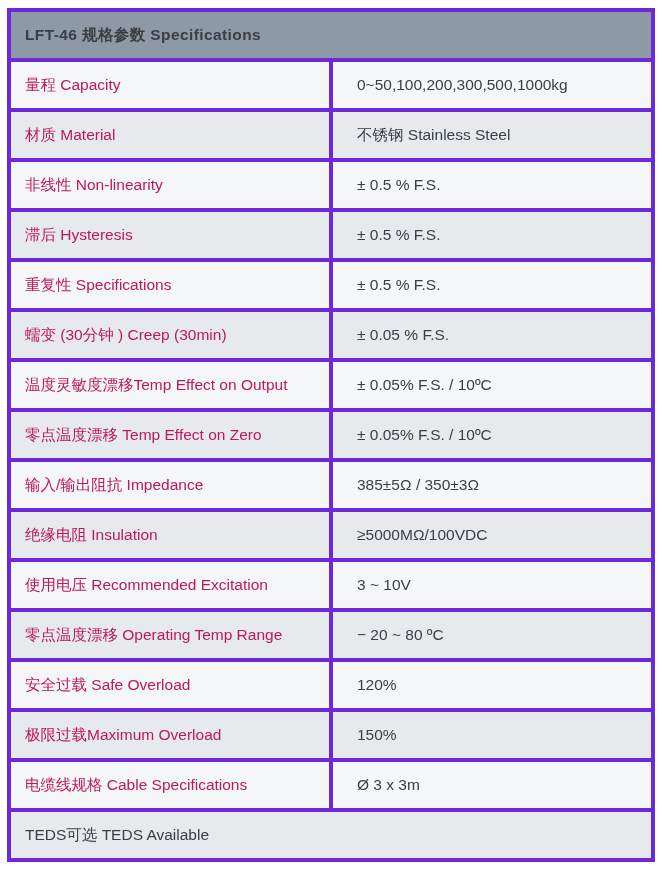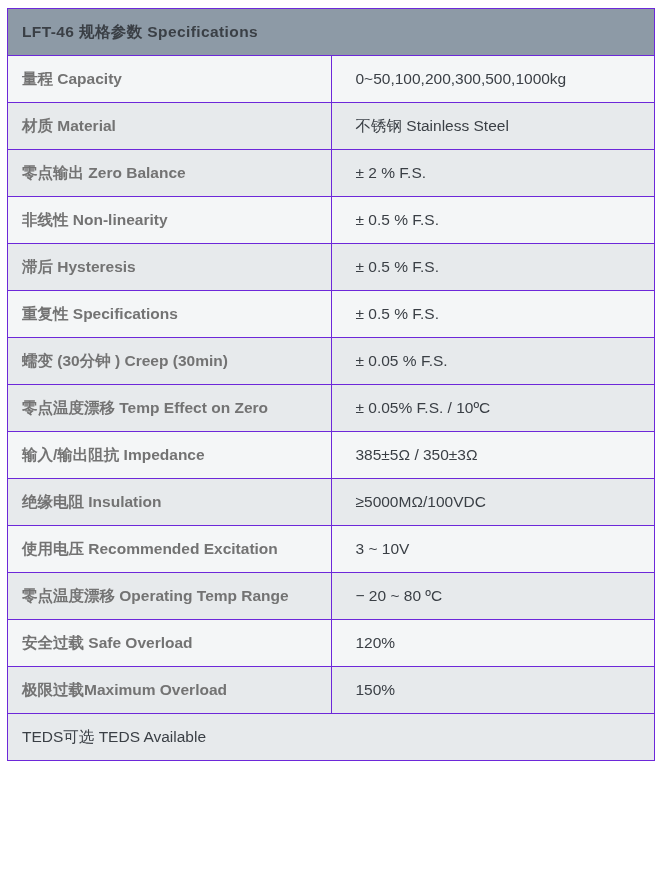--- a/index.html
+++ b/index.html
@@ -33,32 +33,32 @@
     letter-spacing: 0.4px;
     padding: 10px 0 11px 18px;
     height: 34px;
     border: none;
   }
   .header-title {
     display: block;
     line-height: 1.15;
   }
   .spec-table td {
-    border: 1px solid #6d28d9;
+    border: 4px solid #6d28d9;
     font-size: 15.5px;
     color: #3a3f45;
     padding: 0 12px 0 14px;
     height: 46px;
     vertical-align: middle;
     line-height: 1.25;
   }
   .spec-table tr.data-row td.label-cell {
     width: 368px;
-    font-weight: bold;
-    color: #737373;
+    font-weight: normal;
+    color: #be185d;
   }
   .spec-table tr.data-row td.value-cell {
     width: 280px;
     color: #3a3f45;
   }
   .spec-table tr.band-a td {
     background: #f4f6f7;
   }
   .spec-table tr.band-b td {
     background: #e7eaec;
@@ -96,28 +96,20 @@
           </td>
       </tr>
       <tr class="data-row band-b">
         <td class="label-cell">
             <span class="cell-text">材质 Material</span>
           </td>
         <td class="value-cell">
             <span class="cell-text">不锈钢 Stainless Steel</span>
           </td>
       </tr>
-      <tr class="data-row band-b">
-        <td class="label-cell">
-            <span class="cell-text">零点输出  Zero Balance</span>
-          </td>
-        <td class="value-cell">
-            <span class="cell-text">± 2 % F.S.</span>
-          </td>
-      </tr>
       <tr class="data-row band-a">
         <td class="label-cell">
             <span class="cell-text">非线性 Non-linearity</span>
           </td>
         <td class="value-cell">
             <span class="cell-text">± 0.5 % F.S.</span>
           </td>
       </tr>
       <tr class="data-row band-b">
         <td class="label-cell">
@@ -136,20 +128,28 @@
           </td>
       </tr>
       <tr class="data-row band-b">
         <td class="label-cell">
             <span class="cell-text">蠕变 (30分钟 ) Creep (30min)</span>
           </td>
         <td class="value-cell">
             <span class="cell-text">± 0.05 % F.S.</span>
           </td>
       </tr>
+      <tr class="data-row band-a">
+        <td class="label-cell">
+            <span class="cell-text">温度灵敏度漂移Temp Effect on Output</span>
+          </td>
+        <td class="value-cell">
+            <span class="cell-text">± 0.05% F.S. / 10ºC</span>
+          </td>
+      </tr>
       <tr class="data-row band-b">
         <td class="label-cell">
             <span class="cell-text">零点温度漂移 Temp Effect on Zero</span>
           </td>
         <td class="value-cell">
             <span class="cell-text">± 0.05% F.S. / 10ºC</span>
           </td>
       </tr>
       <tr class="data-row band-a">
         <td class="label-cell">
@@ -190,20 +190,28 @@
         <td class="value-cell">
             <span class="cell-text">120%</span>
           </td>
       </tr>
       <tr class="data-row band-b">
         <td class="label-cell">
             <span class="cell-text">极限过载Maximum Overload</span>
           </td>
         <td class="value-cell">
             <span class="cell-text">150%</span>
+          </td>
+      </tr>
+      <tr class="data-row band-a">
+        <td class="label-cell">
+            <span class="cell-text">电缆线规格 Cable Specifications</span>
+          </td>
+        <td class="value-cell">
+            <span class="cell-text">Ø 3 x 3m</span>
           </td>
       </tr>
 
       <tr class="footer-row">
         <td colspan="2">
           <span class="cell-text">TEDS可选 TEDS Available</span>
         </td>
       </tr>
     </tbody>
   </table>

